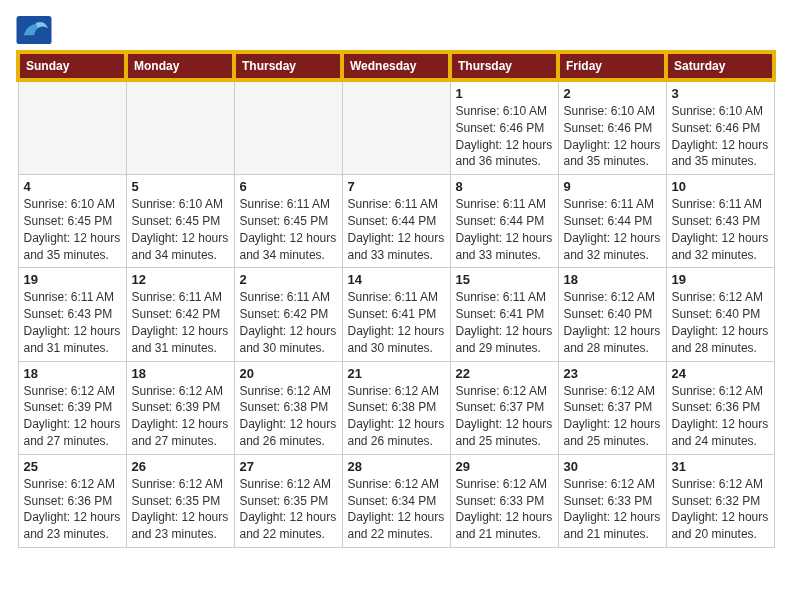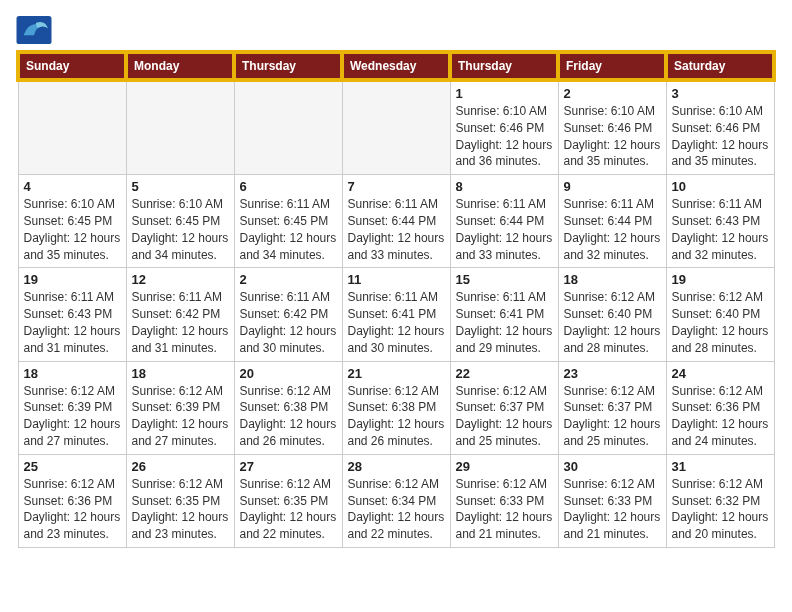--- a/index.html
+++ b/index.html
@@ -203,21 +203,21 @@
 and 31 minutes.</div>
         </td>
         <td>
           <div class="day-number">2</div>
           <div class="day-info" style="white-space: pre-line;">Sunrise: 6:11 AM
 Sunset: 6:42 PM
 Daylight: 12 hours
 and 30 minutes.</div>
         </td>
         <td>
-          <div class="day-number">11</div>
+          <div class="day-number">14</div>
           <div class="day-info" style="white-space: pre-line;">Sunrise: 6:11 AM
 Sunset: 6:41 PM
 Daylight: 12 hours
 and 30 minutes.</div>
         </td>
         <td>
           <div class="day-number">15</div>
           <div class="day-info" style="white-space: pre-line;">Sunrise: 6:11 AM
 Sunset: 6:41 PM
 Daylight: 12 hours

